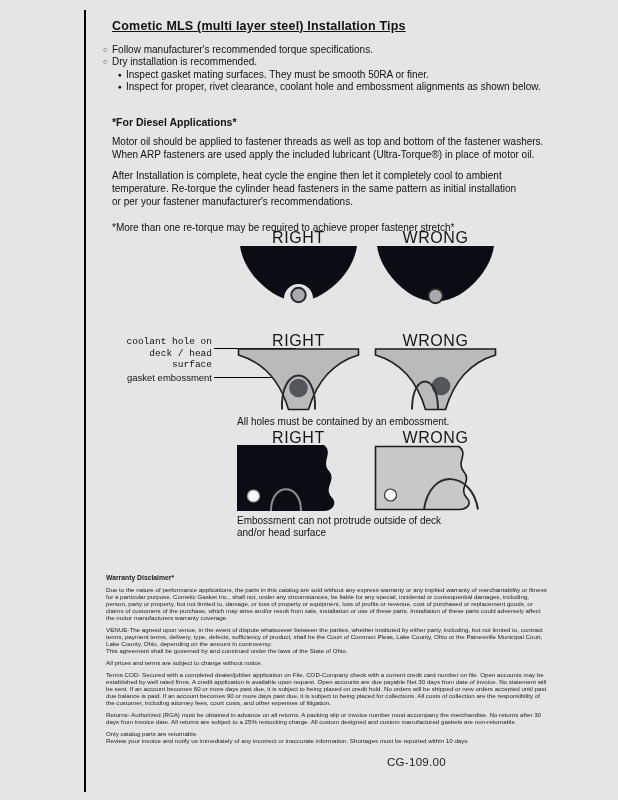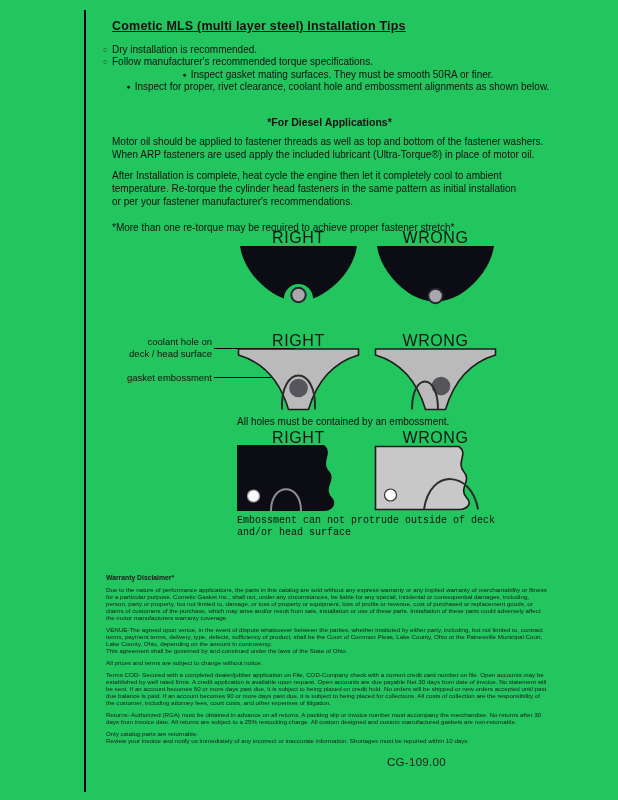--- a/index.html
+++ b/index.html
@@ -1,27 +1,27 @@
 <!DOCTYPE html>
 <html><head>
 <meta charset="utf-8">
 <style>
   html,body{margin:0;padding:0;background:#ffffff;}
-  .page{position:relative;width:618px;height:800px;background:#22c55e;font-family:"Liberation Sans",sans-serif;color:#111;overflow:hidden;}
+  .page{position:relative;width:618px;height:800px;background:#e5e5e5;font-family:"Liberation Sans",sans-serif;color:#111;overflow:hidden;}
   .left-rule{position:absolute;left:84px;top:10px;width:2px;height:782px;background:#000;}
   .title{position:absolute;left:112px;top:19px;font-size:12.5px;font-weight:bold;text-decoration:underline;letter-spacing:0.2px;}
   .tips{position:absolute;left:103px;top:44px;width:455px;font-size:10px;line-height:12.3px;}
   .tip{display:flex;align-items:flex-start;}
   .bullet-circle{width:9px;flex:0 0 9px;font-size:7px;line-height:12.3px;color:#222;}
   .bullet-circle::before{content:"○";}
   .bullet-dot{width:8px;flex:0 0 8px;font-size:6.5px;line-height:12.3px;color:#111;}
   .bullet-dot::before{content:"●";}
-  .lvl2{margin-left:15px;justify-content:center;}
+  .lvl2{margin-left:15px;}
   .diesel{position:absolute;left:112px;top:116px;width:435px;font-size:10px;line-height:12.8px;}
-  .diesel-heading{font-weight:bold;font-size:10.5px;margin:0 0 7px 0;text-align:center;}
+  .diesel-heading{font-weight:bold;font-size:10.5px;margin:0 0 7px 0;}
   .para{white-space:pre-line;margin:0 0 9px 0;}
   .note{margin-top:13px;}
   .diagrams{position:absolute;left:100px;top:226px;width:475px;height:330px;}
   .dlabel{position:absolute;width:123px;text-align:center;font-size:16px;letter-spacing:0.6px;color:#151515;}
   .dimg{position:absolute;display:block;}
   .dcaption{position:absolute;font-size:10px;line-height:12.3px;white-space:pre-line;color:#111;}
   .annot{position:absolute;font-size:9.5px;line-height:11.5px;white-space:pre-line;text-align:right;color:#111;}
   .leader{position:absolute;height:1px;background:#000;}
   .legal{position:absolute;left:106px;top:574px;width:442px;color:#1b1b1b;}
   .legal-heading{font-size:6.8px;font-weight:bold;margin:0 0 5px 0;}
@@ -32,25 +32,25 @@
 <body>
 
 <div class="page">
   <div class="left-rule"></div>
 
   <div class="title">Cometic MLS (multi layer steel) Installation Tips</div>
 
   <div class="tips">
     <div class="tip lvl1">
       <span class="bullet-circle"></span>
-      <span>Dry installation is recommended.</span>
+      <span>Follow manufacturer's recommended torque specifications.</span>
     </div>
     <div class="tip lvl1">
       <span class="bullet-circle"></span>
-      <span>Follow manufacturer's recommended torque specifications.</span>
+      <span>Dry installation is recommended.</span>
     </div>
     <div class="tip lvl2">
       <span class="bullet-dot"></span>
       <span>Inspect gasket mating surfaces.  They must be smooth 50RA or finer.</span>
     </div>
     <div class="tip lvl2">
       <span class="bullet-dot"></span>
       <span>Inspect for proper, rivet clearance, coolant hole and embossment alignments as shown below.</span>
     </div>
   </div>
@@ -74,21 +74,21 @@
       <circle cx="61.5" cy="49" r="7.2" fill="#a9a9ad" stroke="#26262c" stroke-width="2"></circle>
     </svg>
     <svg class="dimg" style="left:274px;top:20px;" width="123" height="62" viewBox="0 0 123 62">
       <path d="M3,0 H120 C119,7 116.5,14 112.5,21 C103.5,36.5 88.5,49.5 74.5,53.5 C66.5,56 56.5,56 48.5,53.5 C34.5,49.5 19.5,36.5 10.5,21 C6.5,14 4,7 3,0 Z" fill="#0c0c14"></path>
       <circle cx="61.5" cy="50" r="7.2" fill="#a9a9ad" stroke="#26262c" stroke-width="2"></circle>
     </svg>
 
     <div class="dlabel" style="left:137px;top:106px;">RIGHT</div>
     <div class="dlabel" style="left:274px;top:106px;">WRONG</div>
 
-    <div class="annot" style="left:12px;top:110px;width:100px;">coolant hole on
+    <div class="annot" style="left:12px;top:110px;width:100px;font-family:Liberation Mono, monospace;">coolant hole on
 deck / head surface</div>
     <div class="leader" style="left:114px;top:122px;width:82px;"></div>
     <div class="annot" style="left:4px;top:146px;width:108px;">gasket embossment</div>
     <div class="leader" style="left:114px;top:151px;width:76px;"></div>
 
     <svg class="dimg" style="left:137px;top:122px;" width="123" height="63" viewBox="0 0 123 63">
       <path d="M1.5,1 H121.5 V7 C98,14 80.5,31 71.5,61.5 H51.5 C42.5,31 25,14 1.5,7 Z" fill="#bababa" stroke="#1c1c1c" stroke-width="1.6"></path>
       <path d="M45,61.5 C43,16 80,16 78,61.5" fill="none" stroke="#2c2c2c" stroke-width="2"></path>
       <circle cx="61.5" cy="40" r="9.3" fill="#55555c"></circle>
     </svg>
@@ -104,21 +104,21 @@
     <svg class="dimg" style="left:137px;top:219px;" width="123" height="66" viewBox="0 0 123 66">
       <path d="M0,0 H87 C97,8 83.5,16 92,26 C100,35.5 86,42 94.5,52 C101.5,59.5 94,66 87.5,66 H0 Z" fill="#0c0c14"></path>
       <path d="M34,66 C34,37 64,37 64,66" fill="none" stroke="#8f8f93" stroke-width="2"></path>
       <circle cx="16.5" cy="51" r="6" fill="#fbfbfb" stroke="#9a9aa0" stroke-width="1.2"></circle>
     </svg>
     <svg class="dimg" style="left:274px;top:219px;" width="123" height="66" viewBox="0 0 123 66">
       <path d="M1.5,1.5 H85 C95,9 81.5,17 90,27 C98,36 84,43 92.5,52.5 C99,59.5 92,64.5 85.5,64.5 H1.5 Z" fill="#c8c8c8" stroke="#1c1c1c" stroke-width="1.6"></path>
       <circle cx="16.5" cy="50" r="6" fill="#ffffff" stroke="#333333" stroke-width="1.2"></circle>
       <path d="M50,64.5 C56,22 98,26 104,64.5" fill="none" stroke="#2c2c2c" stroke-width="2"></path>
     </svg>
-    <div class="dcaption" style="left:137px;top:289px;font-family:Liberation Mono, monospace;">Embossment can not protrude outside of deck
+    <div class="dcaption" style="left:137px;top:289px;">Embossment can not protrude outside of deck
 and/or head surface</div>
 
   </div>
 
   <div class="legal">
     <div class="legal-heading">Warranty Disclaimer*</div>
     <p class="lp">Due to the nature of performance applications, the parts in this catalog are sold without any express warranty or any implied warranty of merchantability or fitness for a particular purpose.  Cometic Gasket Inc., shall not, under any circumstances, be liable for any special, incidental or consequential damages, including, person, party or property, but not limited to, damage, or loss of property or equipment, loss of profits or revenue, cost of purchased or replacement goods, or claims of customers of the purchase, which may arise and/or result from sale, installation or use of these parts.  Installation of these parts could adversely affect the motor manufacturers warranty coverage.</p>
     <p class="lp">VENUE-The agreed upon venue, in the event of dispute whatsoever between the parties, whether instituted by either party, including, but not limited to, contract terms, payment terms, delivery, type, defects, sufficiency of product, shall be the Court of Common Pleas, Lake County, Ohio or the Painesville Municipal Court, Lake County, Ohio, depending on the amount in controversy.
 This agreement shall be governed by and construed under the laws of the State of Ohio.</p>
     <p class="lp">All prices and terms are subject to change without notice.</p>

